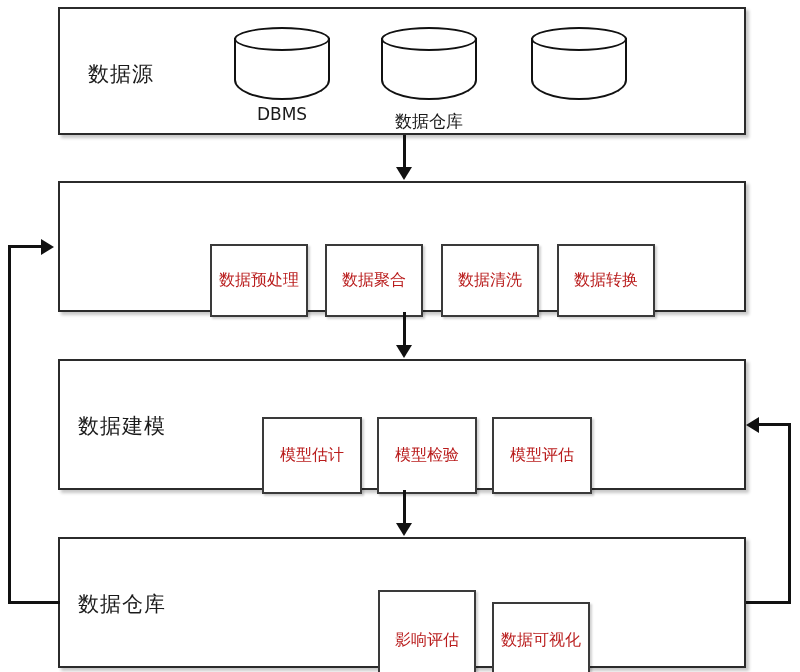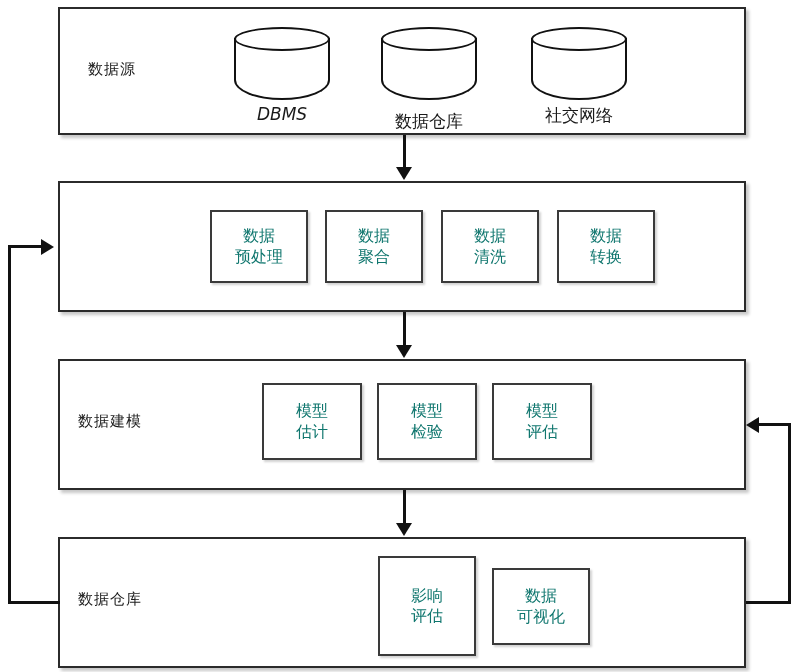--- a/index.html
+++ b/index.html
@@ -21,41 +21,42 @@
   
   .stage {
     position: absolute;
     box-sizing: border-box;
     border: 2px solid #2b2b2b;
     background: #ffffff;
     box-shadow: 3px 3px 3px rgba(0,0,0,0.22);
   }
   .stage-label {
     position: absolute;
-    font-size: 15px;
+    font-size: 21px;
     color: #1a1a1a;
     letter-spacing: 1px;
     white-space: nowrap;
     font-family: Liberation Serif, serif;
   }
 
   
   .subbox {
     position: absolute;
     box-sizing: border-box;
     border: 2px solid #3a3a3a;
     background: #ffffff;
     box-shadow: 2px 2px 2px rgba(0,0,0,0.18);
     display: flex;
-    flex-direction: column;
+    flex-direction: row;
     align-items: center;
     justify-content: center;
     line-height: 1.28;
     font-size: 16px;
-    color: #0f766e;
+    color: #b91c1c;
+    margin-top: 34px;
   }
   .subbox span { display: block; white-space: nowrap; }
 
   
   .cyl {
     position: absolute;
     width: 96px;
     height: 74px;
   }
   .cyl .body {
@@ -126,33 +127,32 @@
 
 <div id="canvas">
 
   <div class="stage" style="left:58px; top:7px; width:688px; height:128px;"></div>
   <div class="stage-label" style="left:88px; top:60px;">数据源</div>
 
   <div class="cyl" style="left:234px; top:27px;">
     <div class="body"></div>
     <div class="top"></div>
   </div>
-  <div class="cyl-label" style="left:212px; top:104px;font-style:italic;">DBMS</div>
+  <div class="cyl-label" style="left:212px; top:104px;">DBMS</div>
 
   <div class="cyl" style="left:381px; top:27px;">
     <div class="body"></div>
     <div class="top"></div>
   </div>
   <div class="cyl-label" style="left:359px; top:110px;">数据仓库</div>
 
   <div class="cyl" style="left:531px; top:27px;">
     <div class="body"></div>
     <div class="top"></div>
   </div>
-  <div class="cyl-label" style="left:509px; top:104px;">社交网络</div>
 
   <div class="vline" style="left:403px; top:135px; height:38px;"></div>
   <div class="arrow-down" style="left:396px; top:167px;"></div>
 
   <div class="stage" style="left:58px; top:181px; width:688px; height:131px;"></div>
 
   <div class="subbox" style="left:210px; top:210px; width:98px; height:73px;">
     <span>数据</span>
     <span>预处理</span>
   </div>

